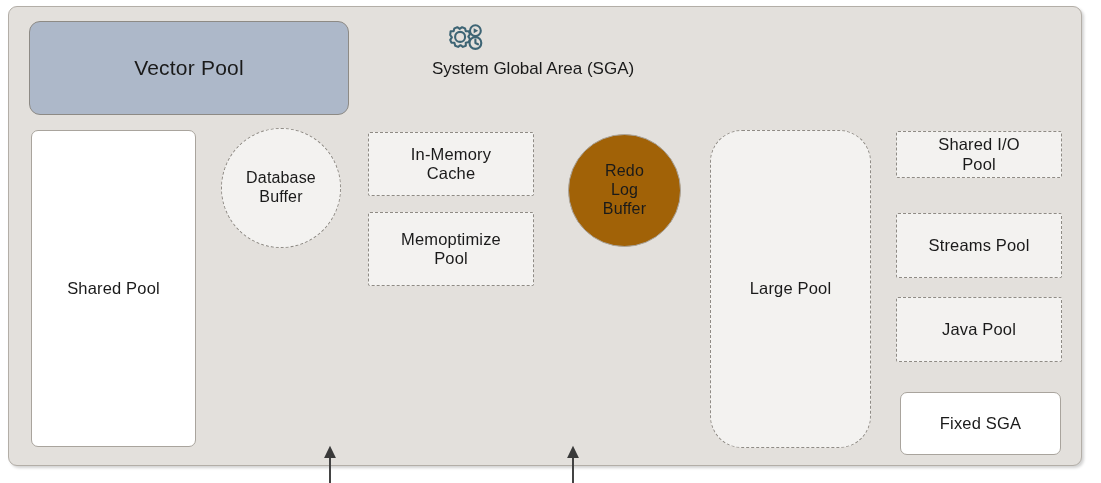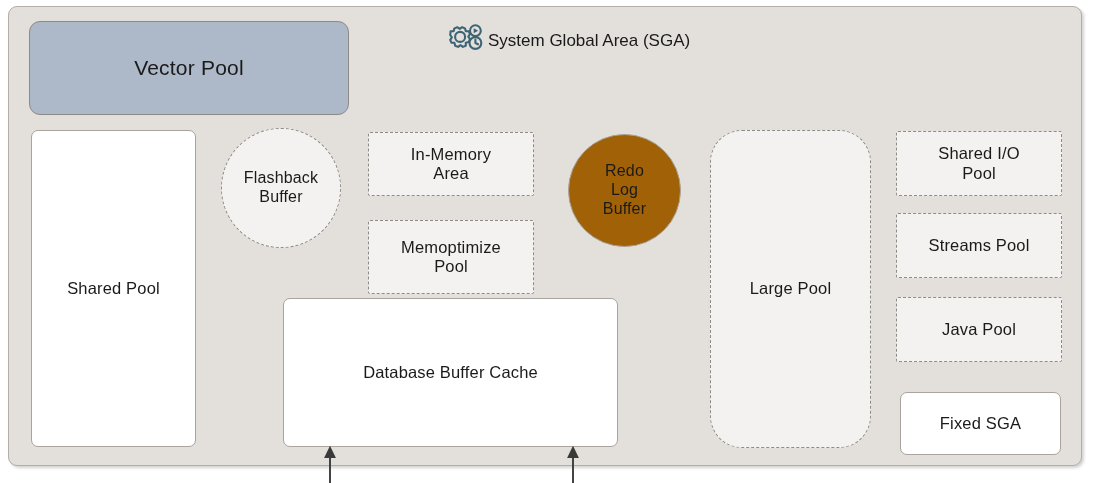--- a/index.html
+++ b/index.html
@@ -72,45 +72,45 @@
     border-radius: 11px;
   }
 
   
   #sga-header {
     position: absolute;
     left: 432px;
     top: 22px;
     width: 260px;
     display: flex;
-    flex-direction: row;
-    align-items: center;
+    flex-direction: column;
+    align-items: flex-start;
   }
   #sga-gear-icon {
     width: 56px;
     height: 34px;
     display: block;
   }
   #sga-title-text {
     margin-top: 3px;
     font-size: 17px;
     color: #1a1a1a;
     white-space: nowrap;
   }
 
   
   #vector-pool      { left: 29px;  top: 21px;  width: 320px; height: 94px;  font-size: 21px; }
   #shared-pool      { left: 31px;  top: 130px; width: 165px; height: 317px; }
   #flashback-buffer { left: 221px; top: 128px; width: 120px; height: 120px; font-size: 16px;}
   #in-memory-area   { left: 368px; top: 132px; width: 166px; height: 64px;  }
-  #memoptimize-pool { left: 368px; top: 220px; width: 166px; height: 74px;  }
+  #memoptimize-pool { left: 368px; top: 212px; width: 166px; height: 74px;  }
   #redo-log-buffer  { left: 568px; top: 134px; width: 113px; height: 113px; font-size: 16px;}
   #db-buffer-cache  { left: 283px; top: 298px; width: 335px; height: 149px; }
   #large-pool       { left: 710px; top: 130px; width: 161px; height: 318px; border-radius: 32px; }
-  #shared-io-pool   { left: 896px; top: 131px; width: 166px; height: 65px;  }
+  #shared-io-pool   { left: 896px; top: 131px; width: 166px; height: 47px;  }
   #streams-pool     { left: 896px; top: 213px; width: 166px; height: 65px;  }
   #java-pool        { left: 896px; top: 297px; width: 166px; height: 65px;  }
   #fixed-sga        { left: 900px; top: 385px; width: 161px; height: 63px; margin-top: 7px;  }
 
   
   #arrow-layer {
     position: absolute;
     left: 0; top: 0;
     width: 1101px;
     height: 483px;
@@ -141,50 +141,47 @@
   <div class="node solid-box" id="shared-pool">
     <span>Shared Pool</span>
   </div>
 
   <div class="node accent-box" id="vector-pool">
     <span>Vector Pool</span>
   </div>
 
   <div class="node circle-dashed" id="flashback-buffer">
     <span>
-      <span>Flashback</span><br>
+      <span>Database</span><br>
       <span>Buffer</span>
     </span>
   </div>
 
   <div class="node dashed-box" id="in-memory-area">
     <span>
       <span>In-Memory</span><br>
-      <span>Area</span>
+      <span>Cache</span>
     </span>
   </div>
 
   <div class="node dashed-box" id="memoptimize-pool">
     <span>
       <span>Memoptimize</span><br>
       <span>Pool</span>
     </span>
   </div>
 
   <div class="node circle-solid" id="redo-log-buffer">
     <span>
       <span>Redo</span><br>
       <span>Log</span><br>
       <span>Buffer</span>
     </span>
   </div>
 
-  <div class="node solid-box" id="db-buffer-cache">
-    <span>Database Buffer Cache</span>
-  </div>
 
   <div class="node dashed-box" id="large-pool">
     <span>Large Pool</span>
   </div>
 
   <div class="node dashed-box" id="shared-io-pool">
     <span>
       <span>Shared I/O</span><br>
       <span>Pool</span>
     </span>

